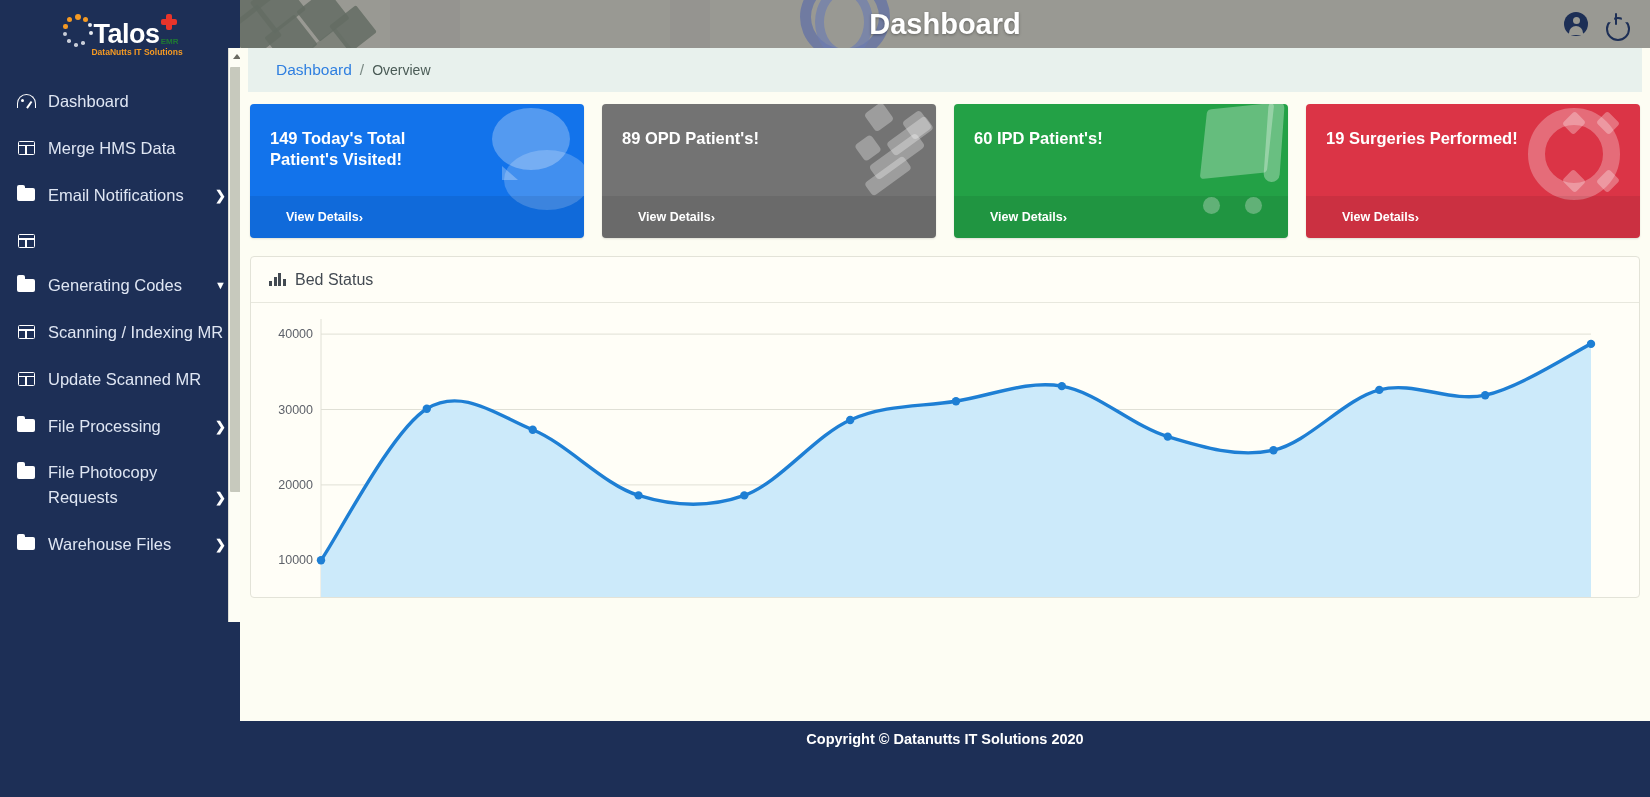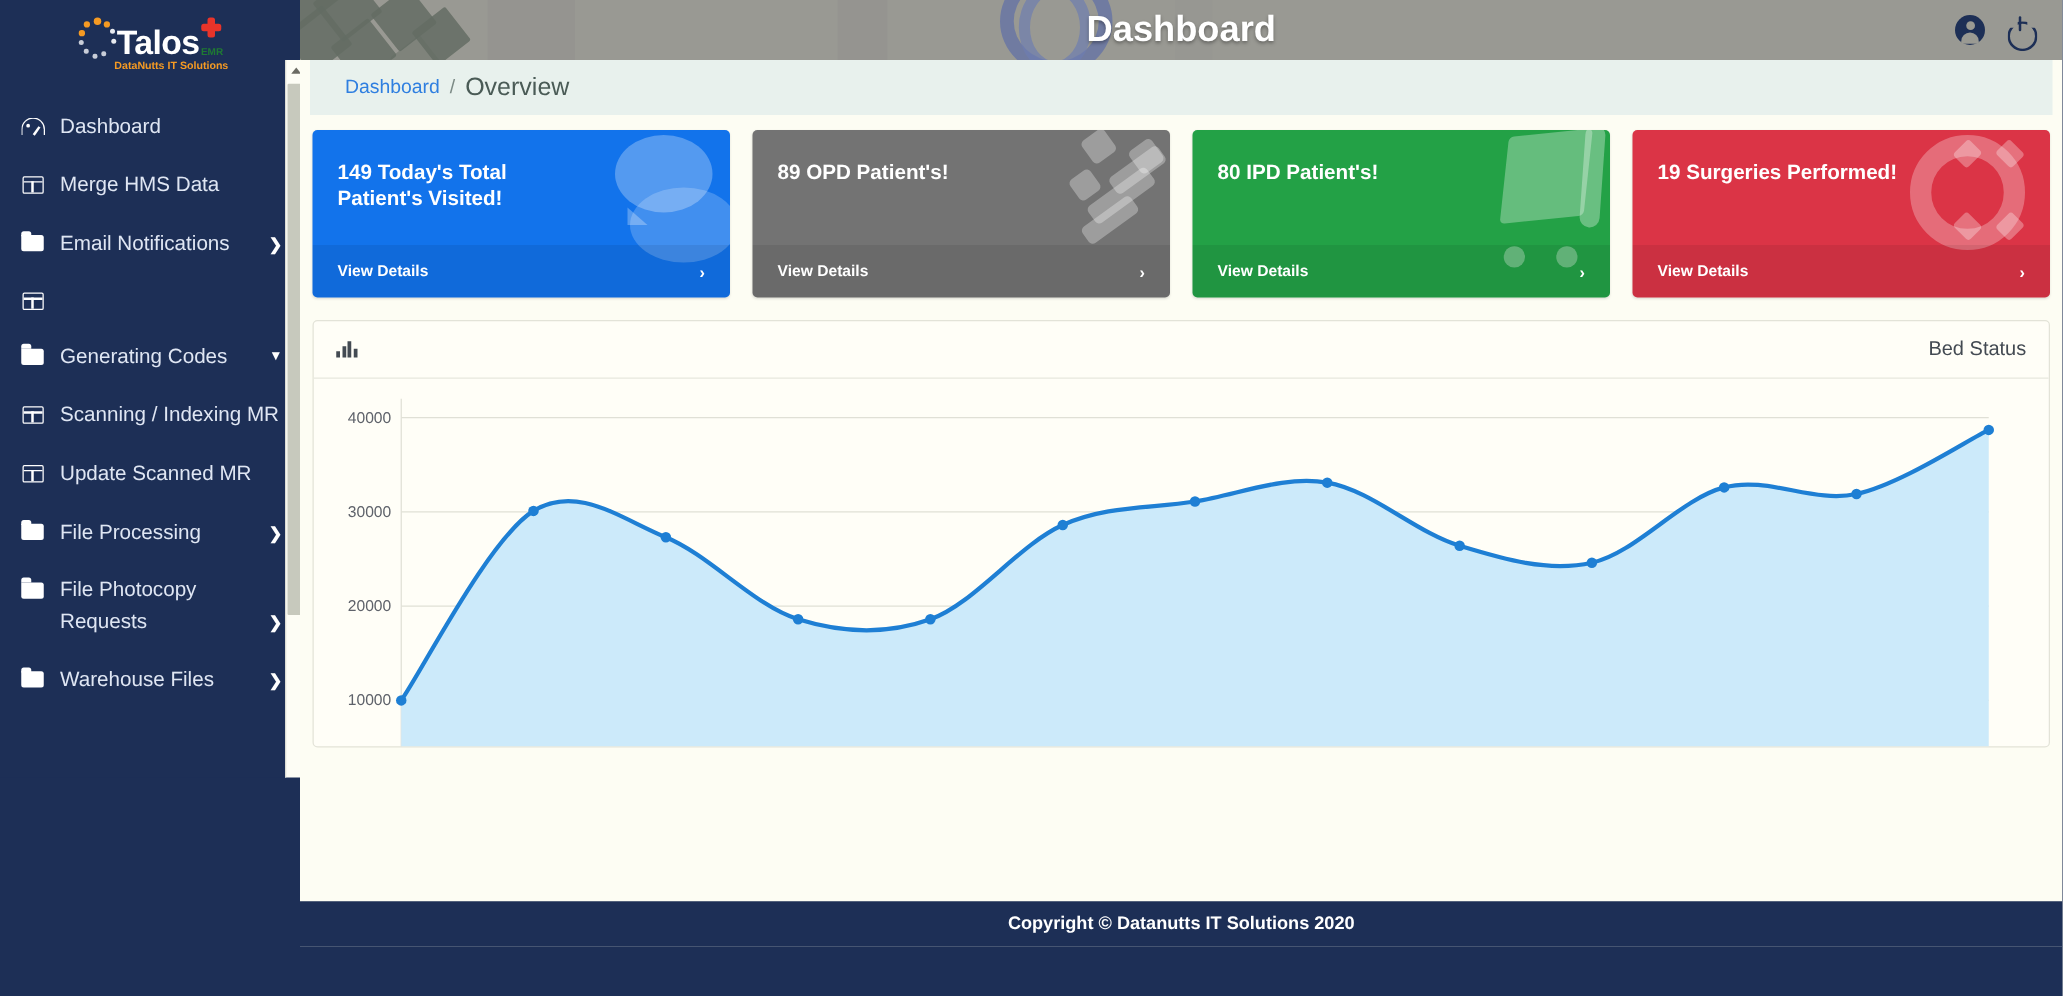--- a/index.html
+++ b/index.html
@@ -202,41 +202,41 @@
   
   #crumbbar {
     flex: 0 0 44px; height: 44px;
     background: #e8f1ed;
     display: flex; align-items: center;
     padding: 0 0 0 28px;
     margin: 0 8px;
   }
   .crumb-link { color: #2f7fe0; font-size: 15.5px; cursor: pointer; }
   .crumb-sep { color: #7b8a85; font-size: 15.5px; margin: 0 8px; }
-  .crumb-cur { color: #4a5b56; font-size: 20px; text-align: center; }
+  .crumb-cur { color: #4a5b56; font-size: 14px; text-align: center; }
 
   
   #content { flex: 1 1 auto; padding: 0 10px; overflow: hidden; }
   .cards {
     display: flex; gap: 18px; padding: 12px 0 0 0;
   }
   .card {
     flex: 1 1 0; border-radius: 4px; overflow: hidden; position: relative;
     color: #fff; height: 134px;
     box-shadow: 0 1px 2px rgba(0,0,0,.12);
     cursor: pointer;
   }
   .card-body {
     padding: 24px 20px 0 20px; height: 92px; position: relative; z-index: 2;
   }
   .card-title { font-size: 16.5px; font-weight: bold; line-height: 1.3; max-width: 70%; }
   .card-foot {
     position: absolute; left: 0; right: 0; bottom: 0; height: 42px;
-    display: flex; align-items: center; justify-content: space-between;
-    padding: 0 20px; z-index: 2;
+    display: flex; align-items: center; 
+    padding: 0 36px; z-index: 2;
     background: rgba(0,0,0,.07);
     font-size: 12.5px; font-weight: bold;
   }
   .card-foot .chev { font-size: 13px; font-weight: bold; }
   .card-art { position: absolute; inset: 0; z-index: 1; overflow: hidden; }
 
   
   .bubble-a {
     position: absolute; right: 14px; top: 4px; width: 78px; height: 62px;
     background: rgba(255,255,255,.28); border-radius: 50%;
@@ -284,21 +284,21 @@
     margin-top: 18px;
     background: #fffef7;
     border: 1px solid #e3e3d8;
     border-radius: 4px;
     overflow: hidden;
     height: 342px;
   }
   .panel-head {
     height: 46px; display: flex; align-items: center;
     padding: 0 18px; border-bottom: 1px solid #e8e8de;
-    color: #434a52; font-size: 16px; justify-content: space-between;
+    color: #434a52; font-size: 16px;
   }
   .panel-head .ico-chart {
     width: 17px; height: 13px; margin-right: 9px; position: relative;
   }
   .panel-head .ico-chart i {
     position: absolute; bottom: 0; width: 3.2px; background: #434a52;
   }
   .panel-body { position: relative; height: 295px; }
 
   
@@ -505,21 +505,21 @@
         </div>
 
         <div class="card" style="background:#23a146">
           <div class="card-art cart-art">
             <div class="cart-body"></div>
             <div class="cart-handle"></div>
             <div class="wheel" style="right:68px;"></div>
             <div class="wheel" style="right:26px;"></div>
           </div>
           <div class="card-body">
-            <div class="card-title">80 IPD Patient's!</div>
+            <div class="card-title">60 IPD Patient's!</div>
           </div>
           <div class="card-foot">
             <span>View Details</span>
             <span class="chev">›</span>
           </div>
         </div>
 
         <div class="card" style="background:#db3446">
           <div class="card-art">
             <div class="life-ring"></div>

